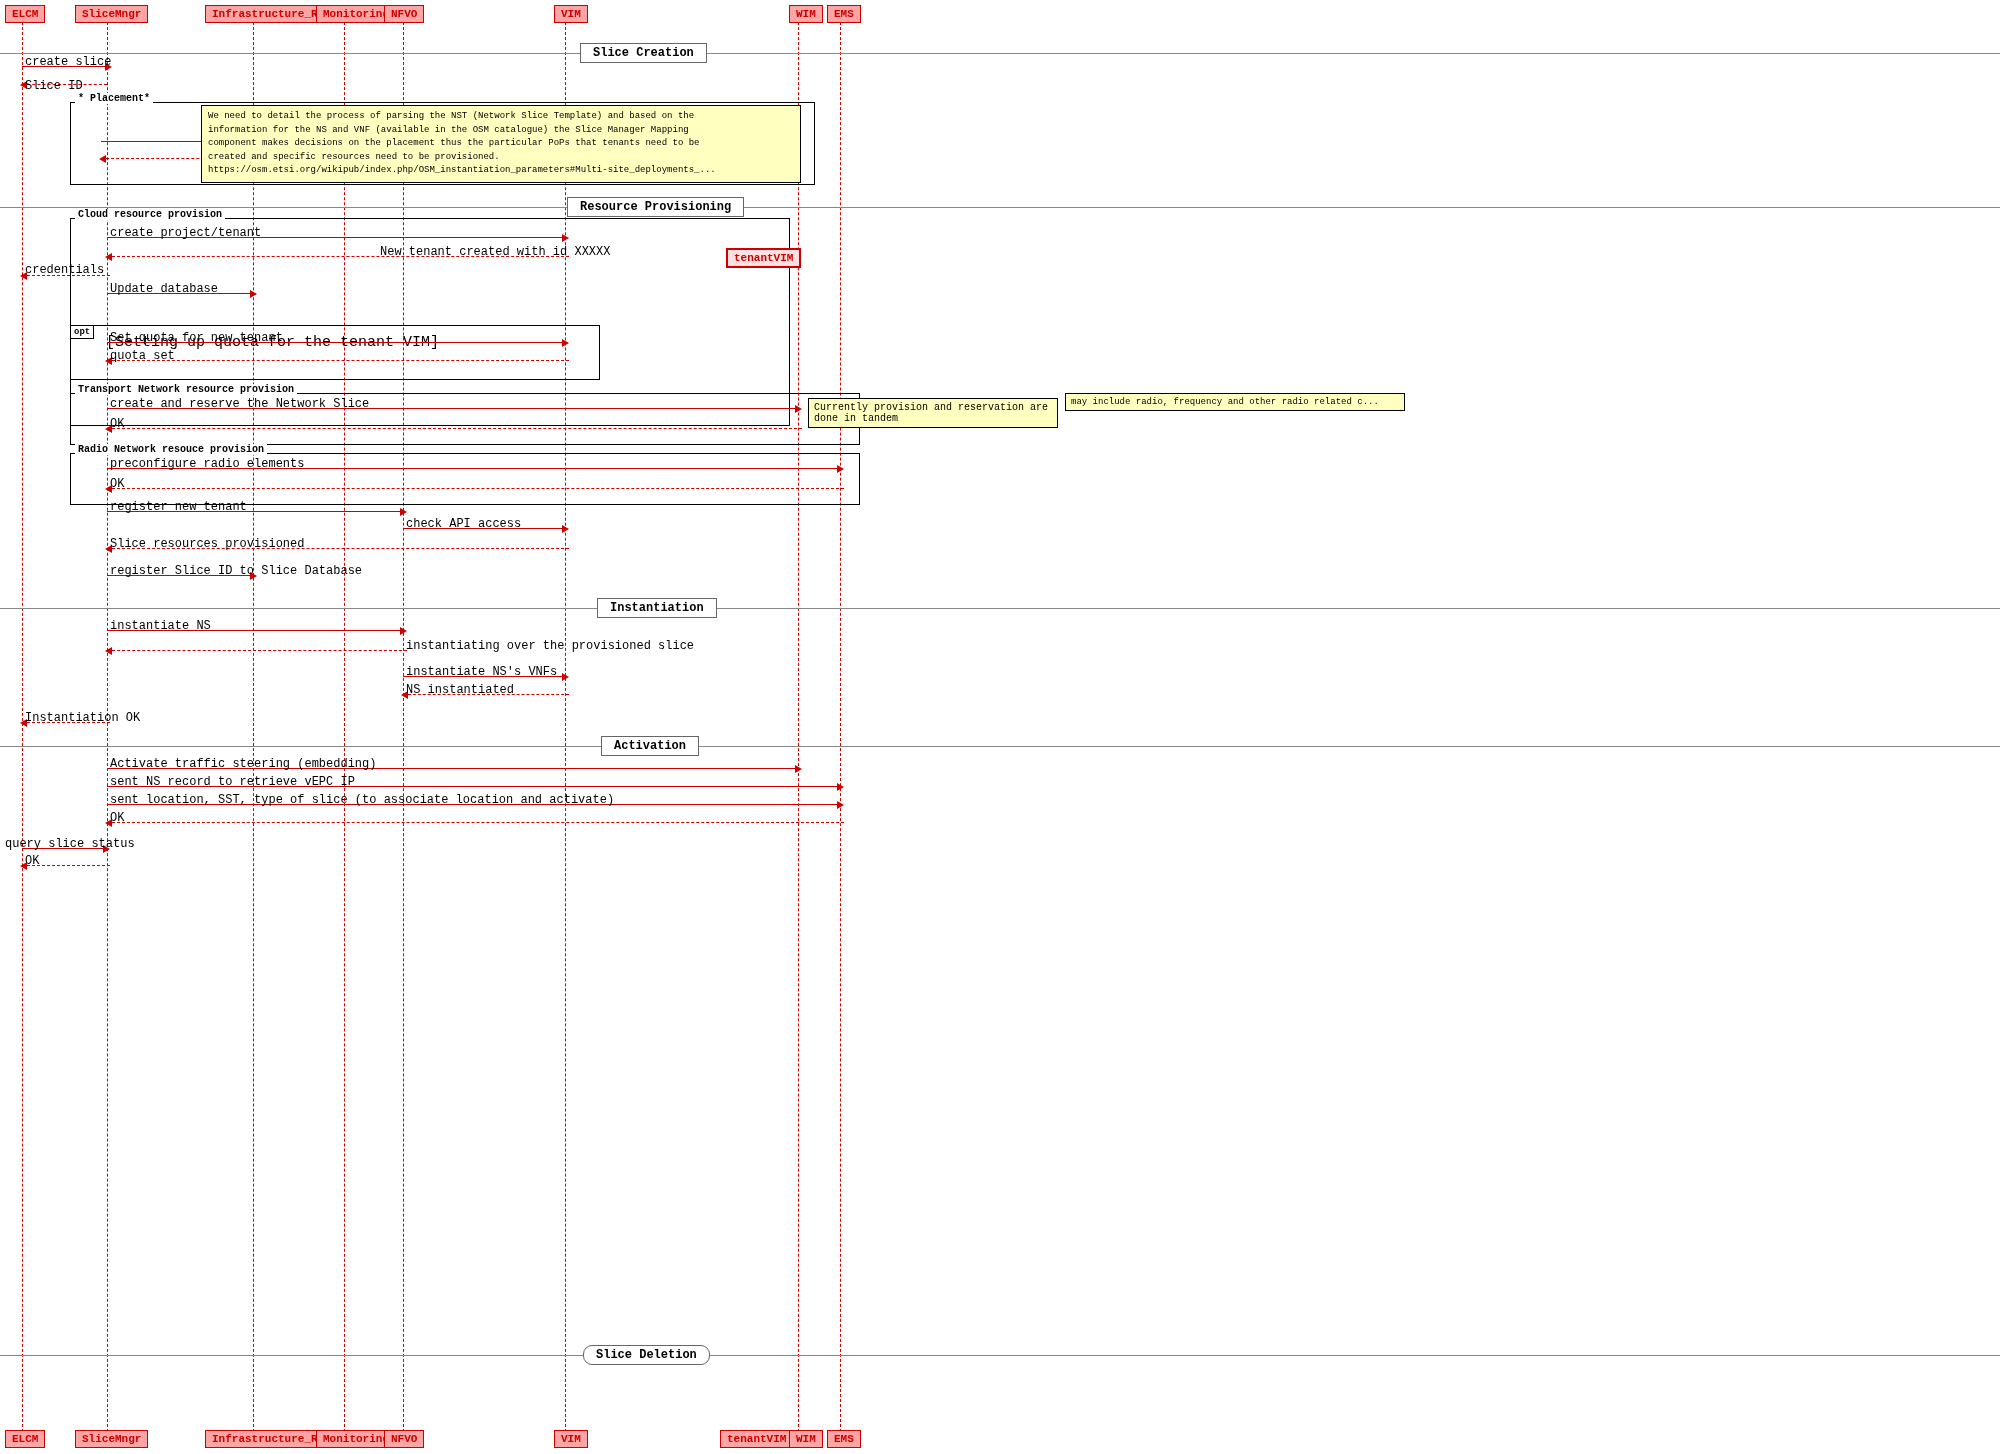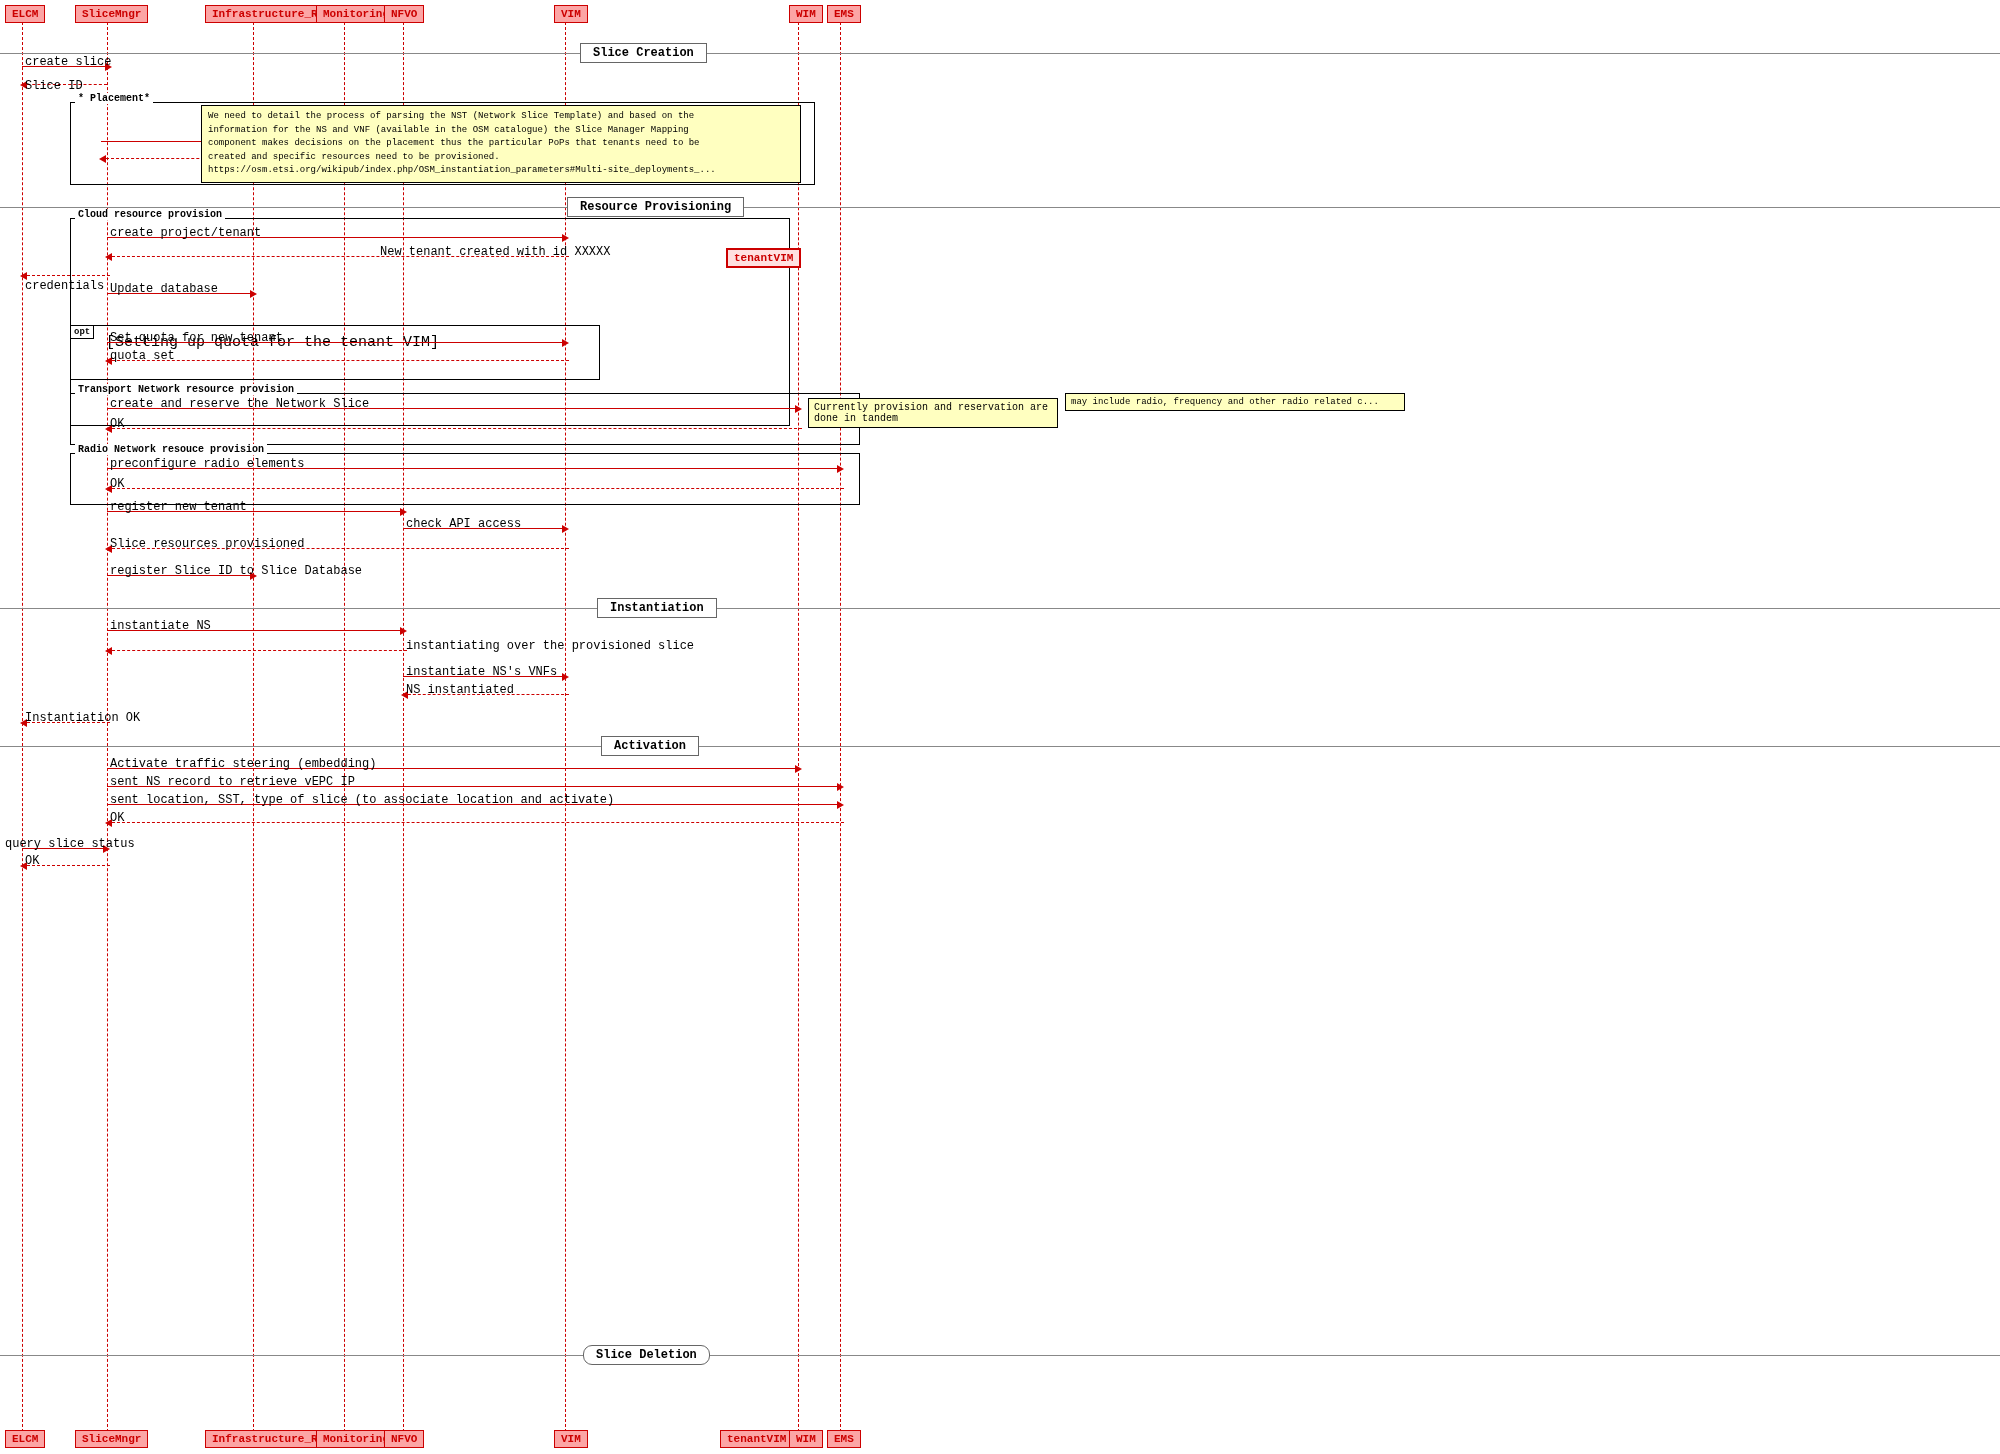--- a/index.html
+++ b/index.html
@@ -244,21 +244,21 @@
     <div class="arrow-line-dashed" style="width:462px;"></div>
     <div class="arrow-head-left" style="left:-2px;"></div>
   </div>
   <div class="arrow-label" style="left:380px;top:245px;">New tenant created with id XXXXX</div>
   <div class="tenant-box" style="left:726px;top:248px;">tenantVIM</div>
 
   <div class="arrow" style="left:22px;top:275px;width:88px;">
     <div class="arrow-line-dashed" style="width:88px;"></div>
     <div class="arrow-head-left" style="left:-2px;"></div>
   </div>
-  <div class="arrow-label" style="left:25px;top:279px;">credentials</div>
+  <div class="arrow-label" style="left:25px;top:263px;">credentials</div>
 
   <div class="arrow" style="left:107px;top:293px;width:150px;">
     <div class="arrow-line" style="width:143px;"></div>
     <div class="arrow-head-right" style="left:143px;"></div>
   </div>
   <div class="arrow-label" style="left:110px;top:282px;">Update database</div>
 
   <div class="frame-box" style="left:70px;top:325px;width:530px;height:55px;">
     <div class="frame-tag">opt</div>
     <div style="position:absolute;left:35px;top:2px;font-size:15px;font-weight:normal;margin-top:6px;">[Setting up quota for the tenant VIM]</div>

